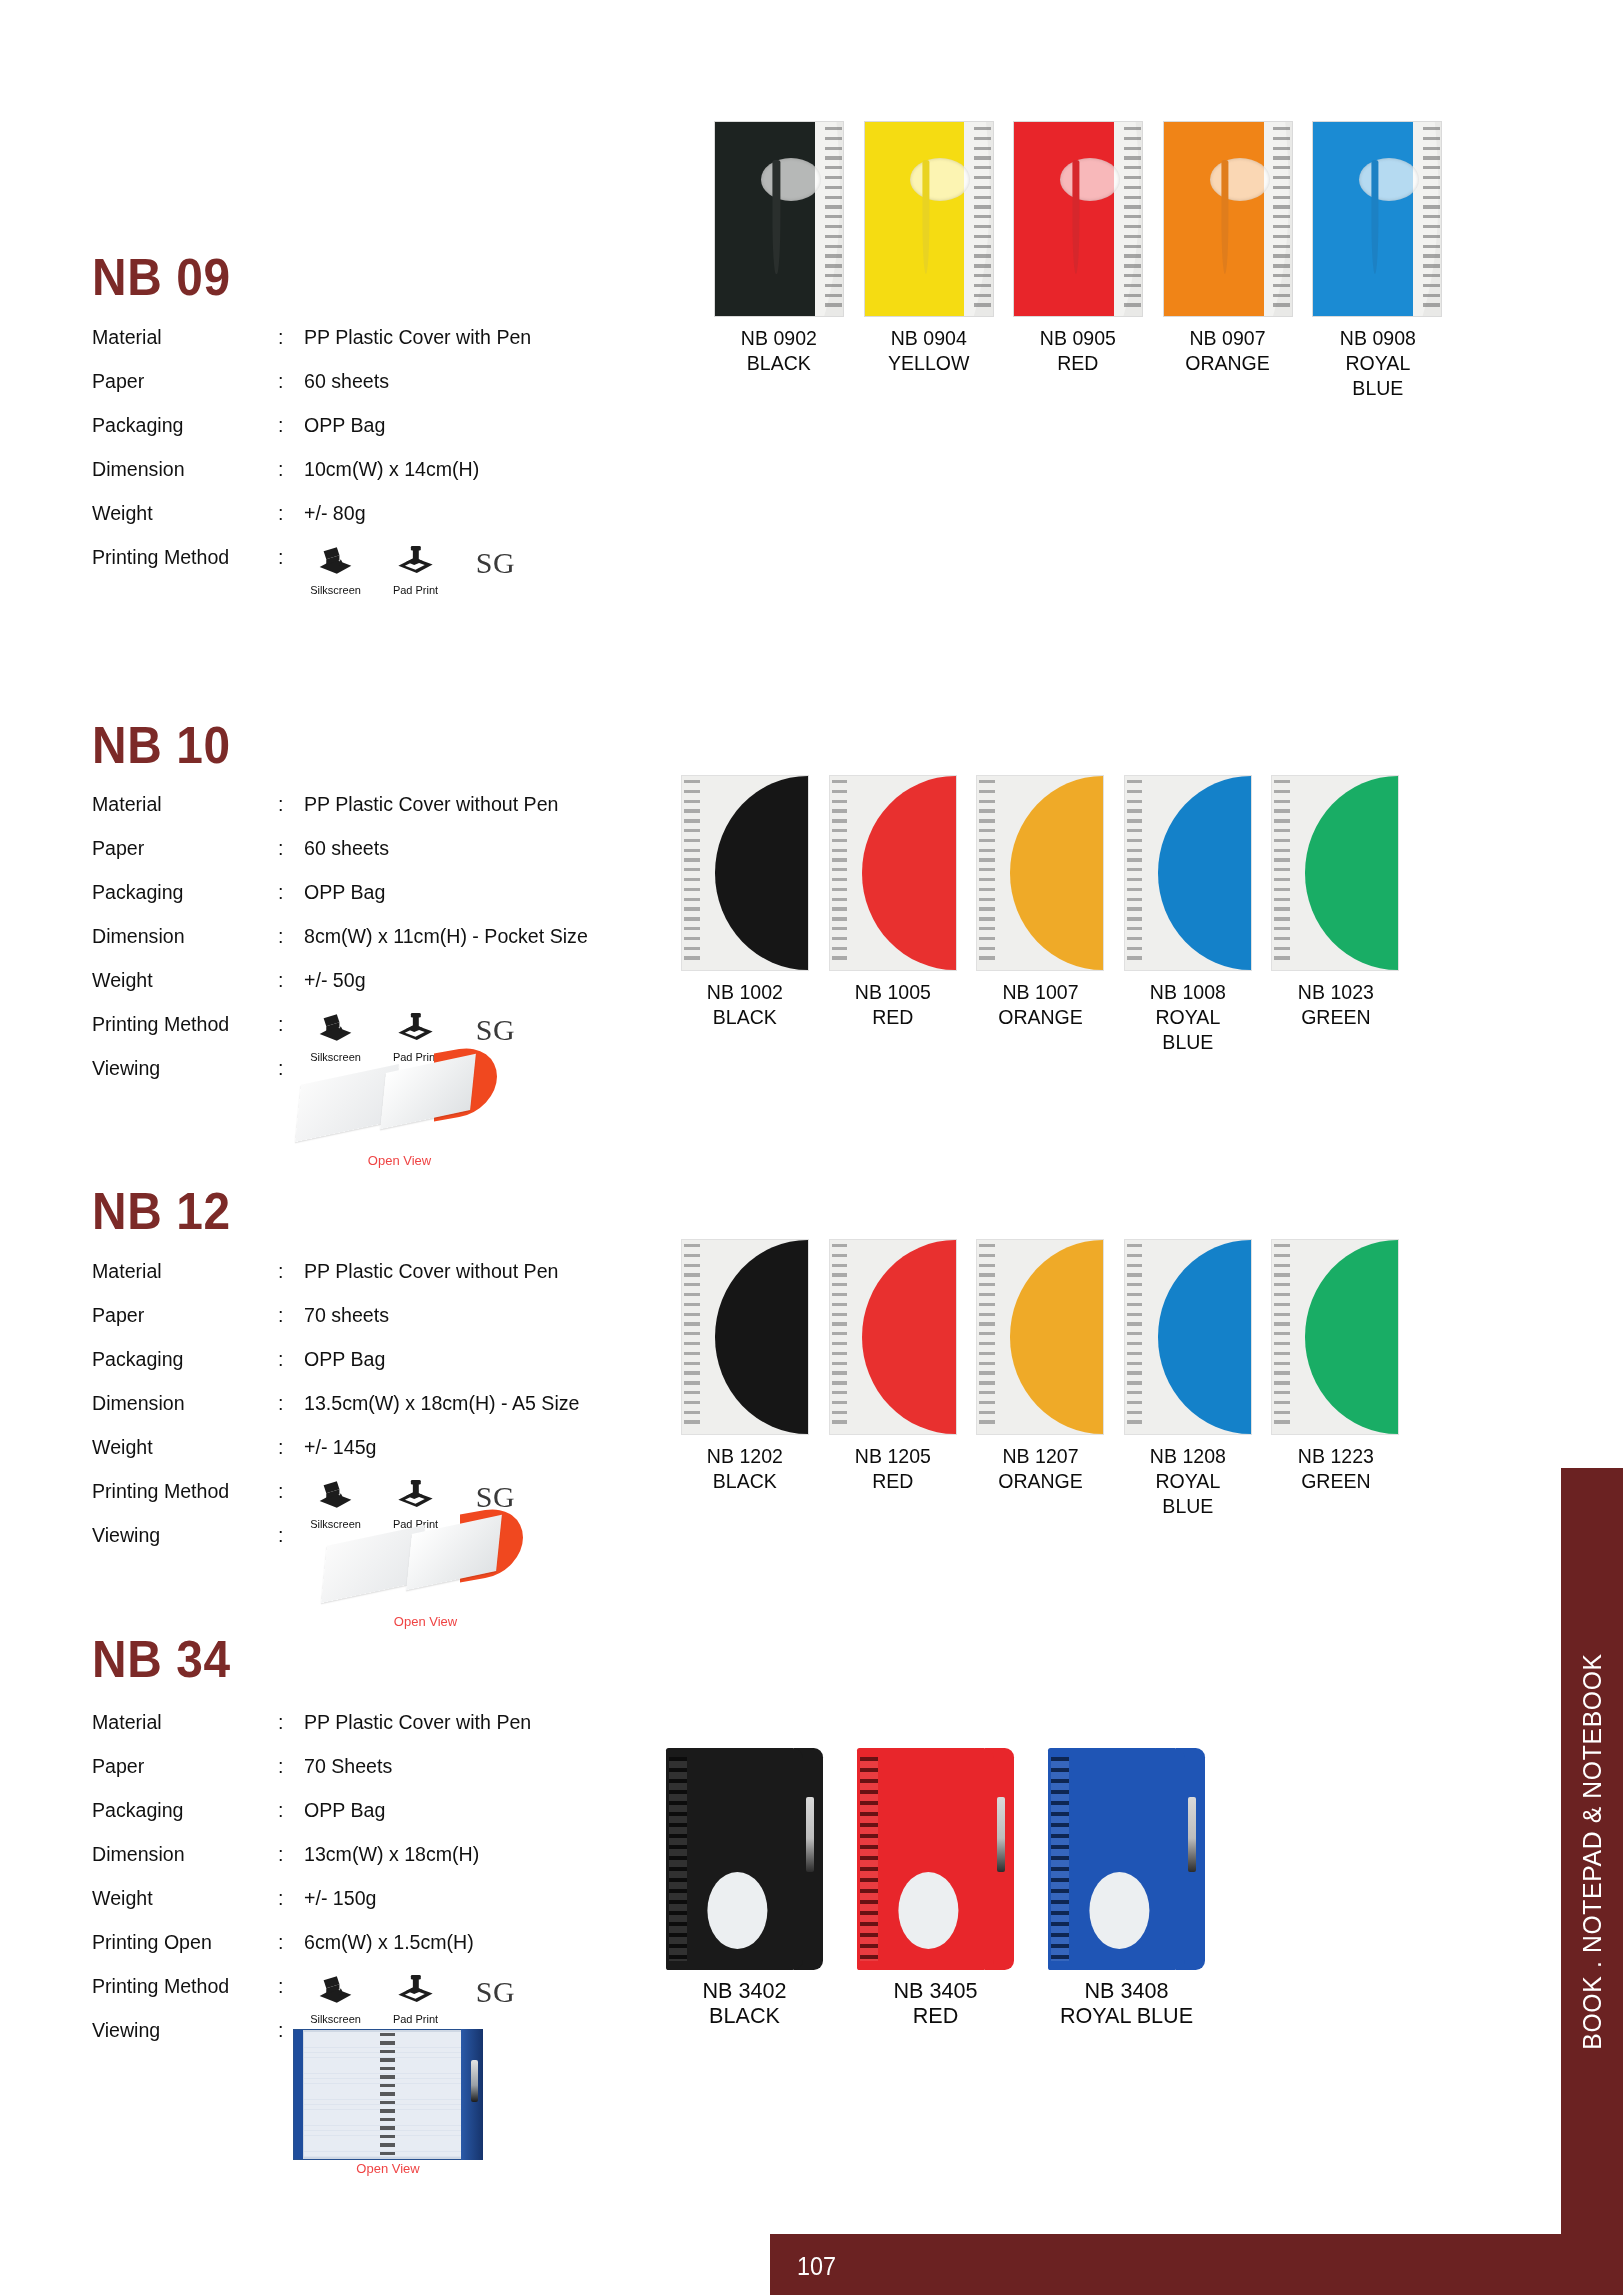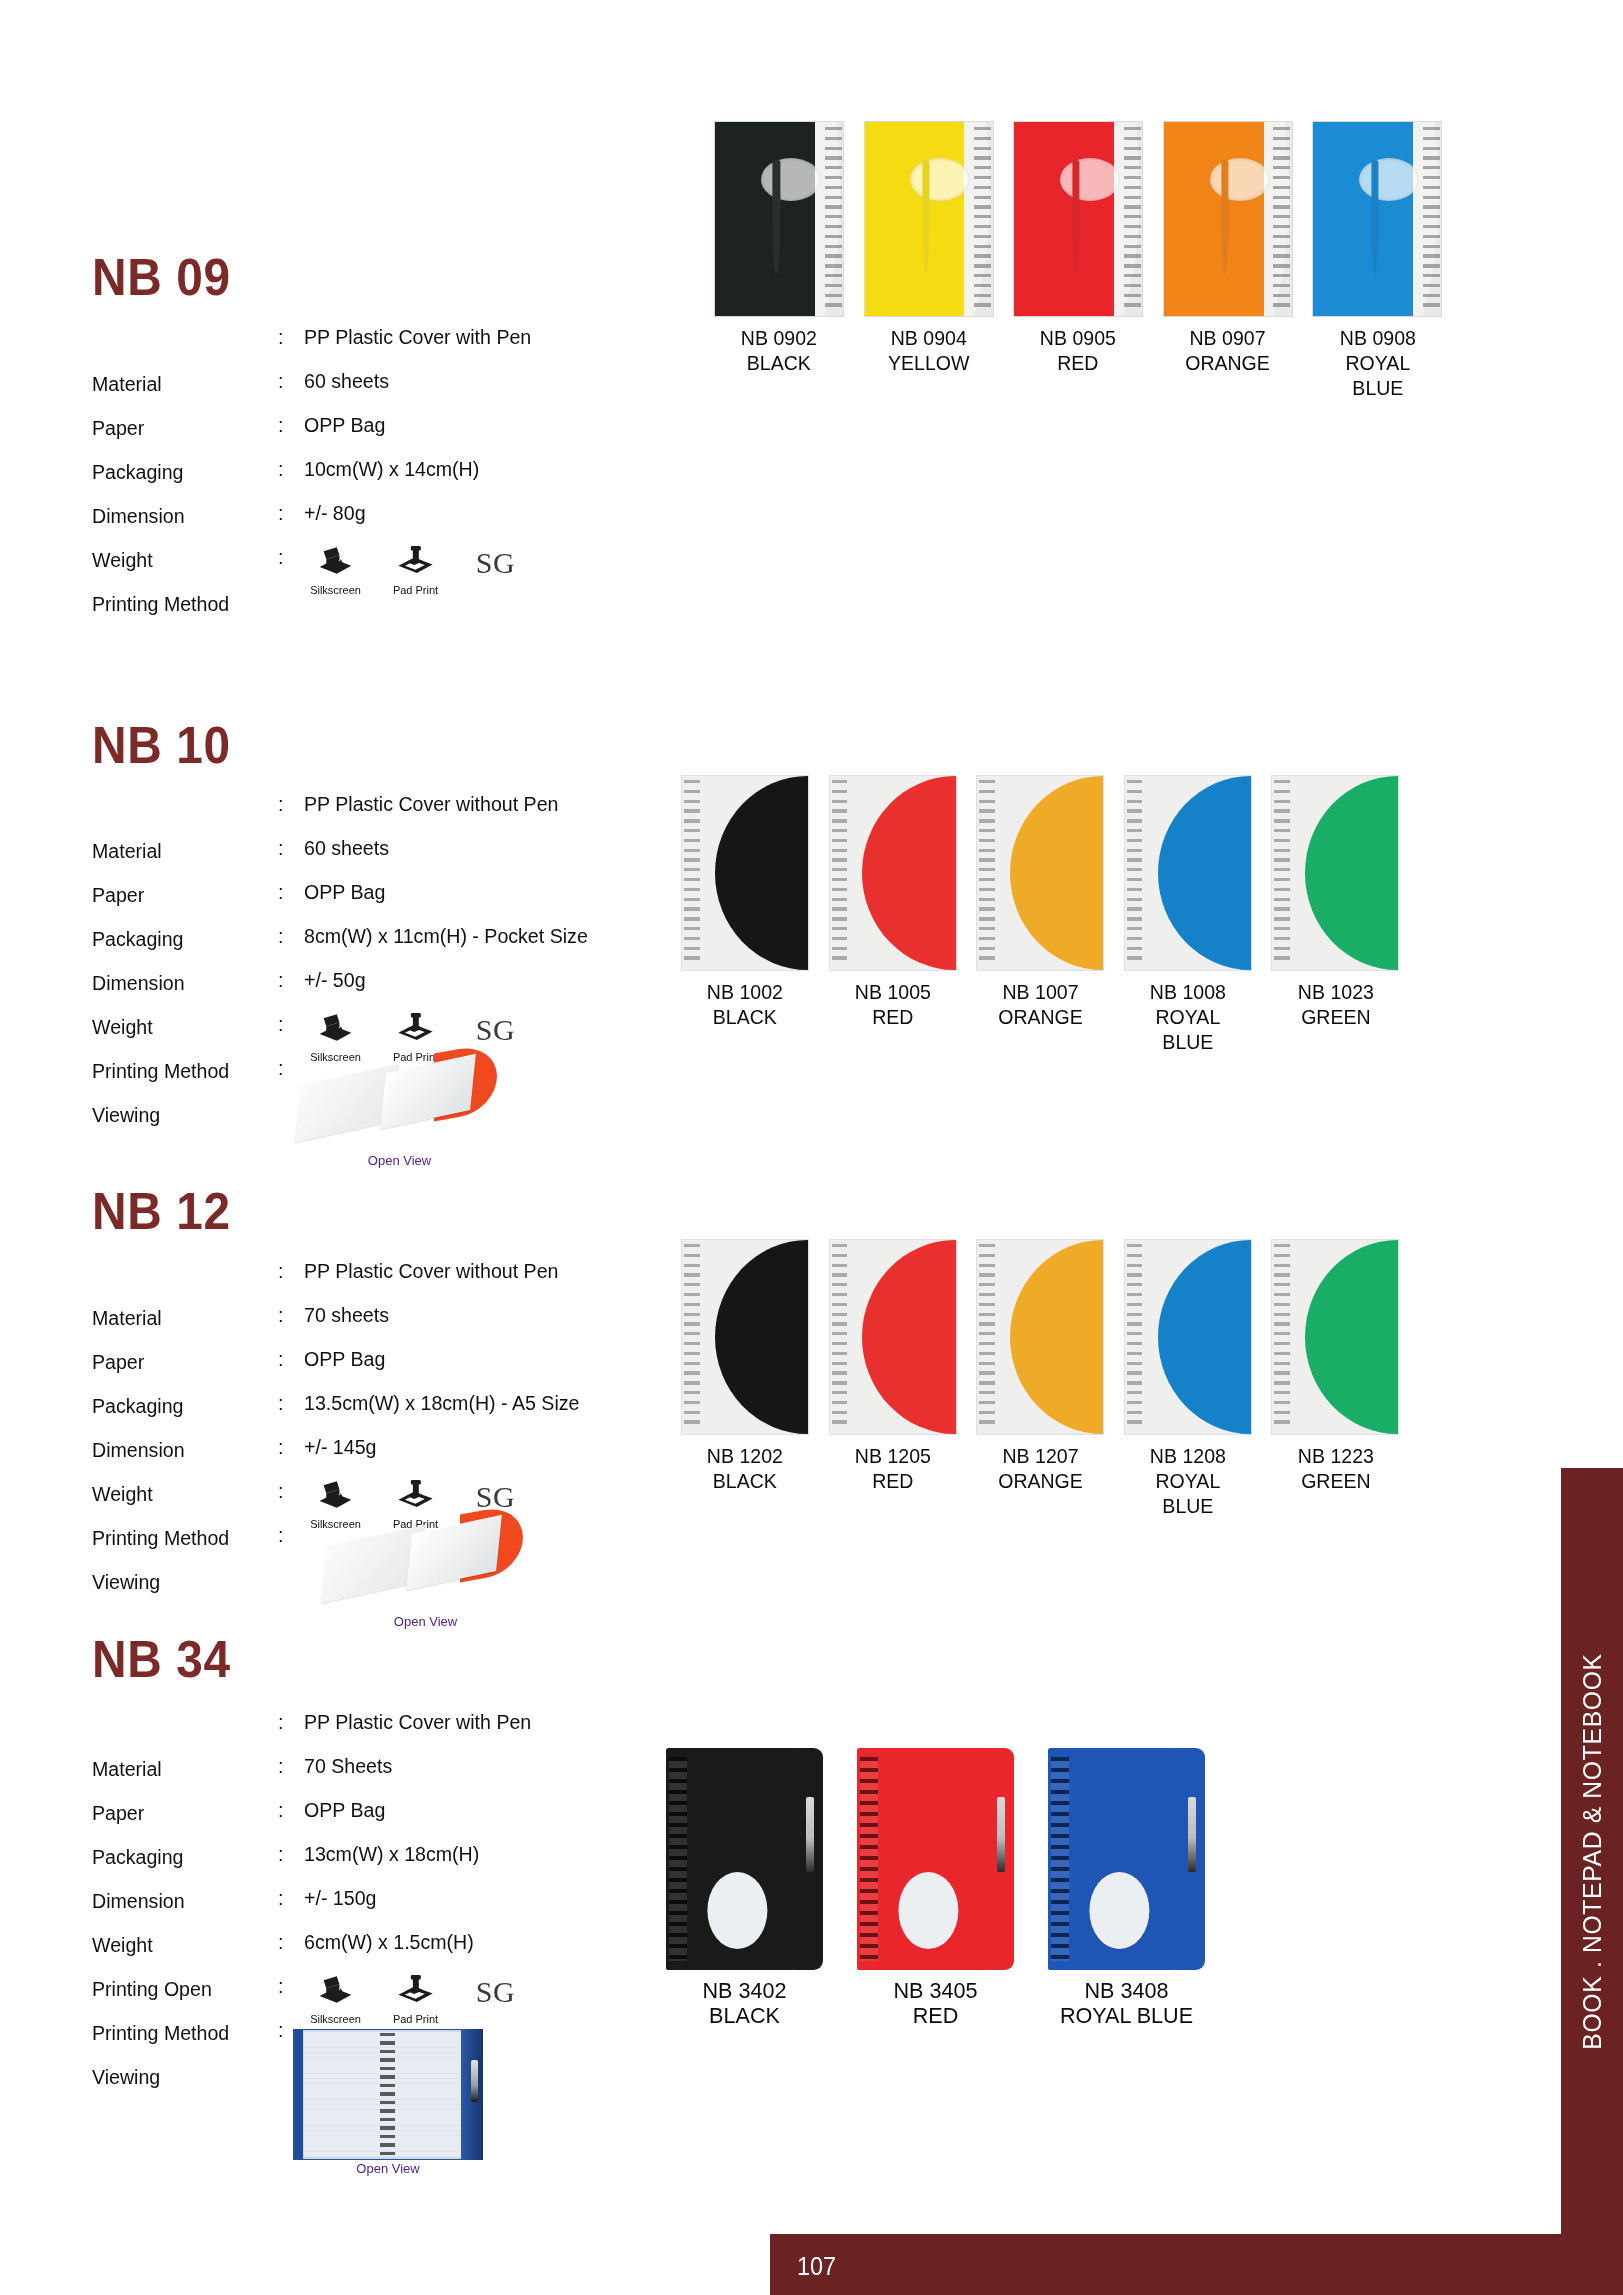--- a/index.html
+++ b/index.html
@@ -31,21 +31,20 @@
     height: 44px;
     display: flex;
     align-items: flex-start;
   }
   .spec-label {
     width: 186px;
     font-size: 19.6px;
     color: #111;
     line-height: 22px;
     white-space: nowrap;
-    margin-top: 47px;
   }
   .spec-colon {
     width: 26px;
     font-size: 19.6px;
     color: #111;
     line-height: 22px;
   }
   .spec-value {
     font-size: 19.6px;
     color: #111;
@@ -191,21 +190,21 @@
     transform: skewY(-12deg) skewX(-6deg);
     box-shadow: 0 1.3px 1.3px rgba(0,0,0,.12);
   }
   .openview .back-cover {
     position: absolute; left: 136px; top: 1.3px;
     width: 63px; height: 68px;
     background: #f0481f;
     border-radius: 0 60% 60% 0 / 0 50% 50% 0;
     transform: skewY(-10deg);
   }
-  .ov-cap { text-align: center; font-size: 13px; color: #4c1d95; margin-top: 1.3px; }
+  .ov-cap { text-align: center; font-size: 13px; color: #ef4444; margin-top: 1.3px; }
 
   
   .openview34 { position: relative; width: 190px; height: 131px; }
   .openview34 .cover34 {
     position: absolute; inset: 0;
     background: linear-gradient(to right,#1f4d9c 0 9.2px, #cfd8e4 9.2px 100%);
     border: 1.3px solid #27508f;
   }
   .openview34 .pages {
     position: absolute; left: 10.5px; top: 2.6px; right: 22px; bottom: 2.6px;

